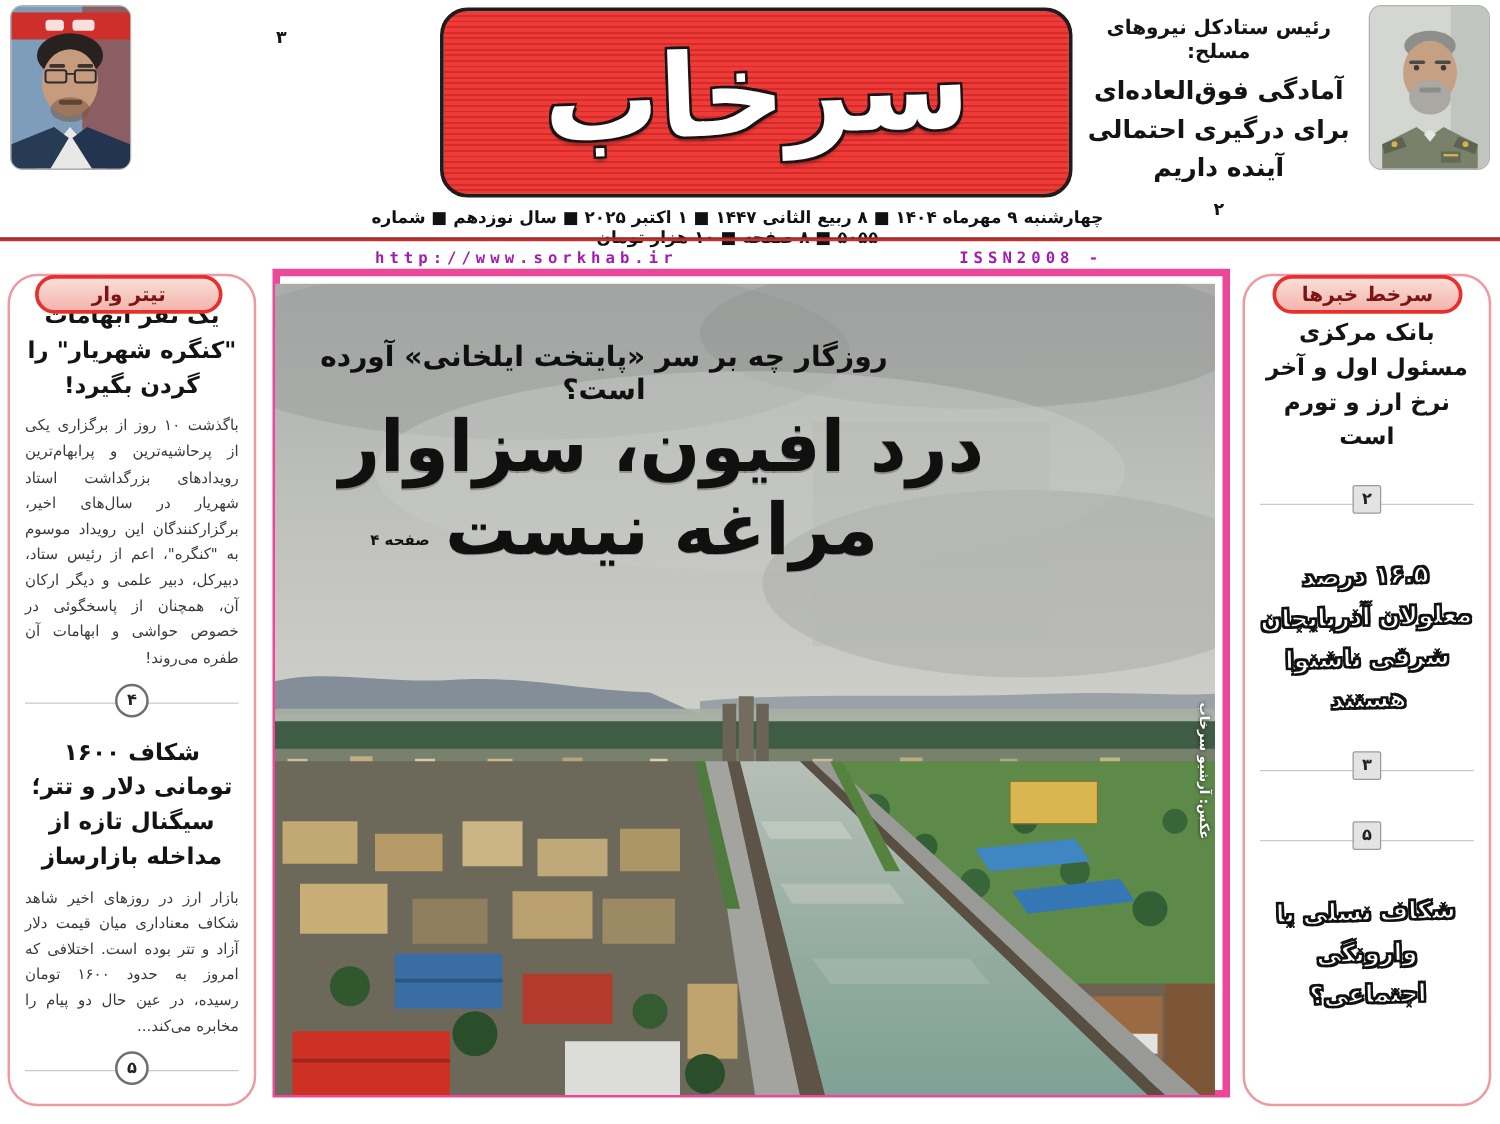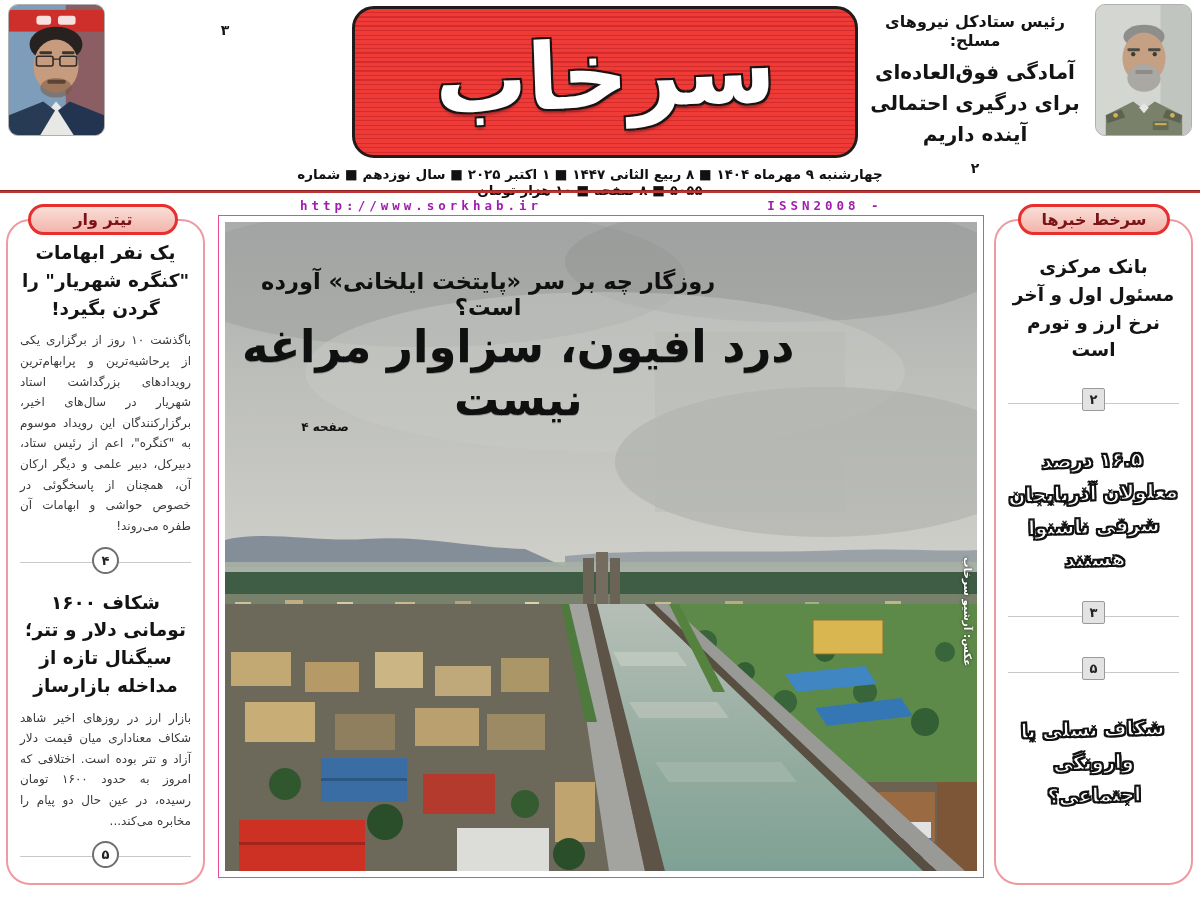--- a/index.html
+++ b/index.html
@@ -29,21 +29,21 @@
   .dateline { position:absolute; left:290px; top:166px; width:600px; text-align:center; font-size:13.5px; font-weight:bold; color:#111; direction:rtl; }
   .red-rule { position:absolute; left:0; top:190px; width:1200px; height:3px; background:#bf3330; border-top:1px solid #8e2522; }
   .latin-line { position:absolute; top:198px; font-size:12.5px; font-weight:bold; color:#a21caf; letter-spacing:4px; direction:ltr; font-family:"DejaVu Sans Mono","DejaVu Sans",sans-serif; }
   .url-text { left:300px; width:240px; text-align:center; }
   .issn-text { left:740px; width:170px; text-align:center; }
 
   
   .col { position:absolute; top:219px; width:199px; height:666px; border:2px solid #ee9aa0; border-radius:24px; background:#fff; padding:18px 12px 10px; overflow:hidden; direction:rtl; }
   .col-left  { left:6px; }
   .col-right { left:994px; }
-  .pill { position:absolute; top:204px; height:31px; border:3px solid #e7302e; border-radius:18px;
+  .pill { position:absolute; top:220px; height:31px; border:3px solid #e7302e; border-radius:18px;
     background:linear-gradient(180deg,#f9ded6 0%,#f3b5ad 100%); color:#7c1416; font-size:16px; font-weight:bold;
     display:flex; align-items:center; justify-content:center; z-index:3; }
   .pill-left { left:28px; width:150px; }
   .pill-right { left:1018px; width:152px; }
 
   .col h3.solid { font-size:18.5px; font-weight:bold; color:#141414; text-align:center; line-height:1.5; }
   .col p.body { font-size:12px; line-height:1.72; text-align:justify; color:#3b3b3b; margin-top:8px; }
   .col h3.outline { font-size:19.5px; font-weight:bold; text-align:center; line-height:1.7; color:#fff;
     -webkit-text-stroke:1.2px #111;
     text-shadow:-1.5px -1.5px 0 #111,1.5px -1.5px 0 #111,-1.5px 1.5px 0 #111,1.5px 1.5px 0 #111;
@@ -54,26 +54,26 @@
   .badge { position:relative; margin:0 auto; display:flex; align-items:center; justify-content:center;
     font-size:13px; font-weight:bold; color:#222; background:#fff; z-index:2; }
   .badge.circle { width:27px; height:27px; border:2px solid #6f6f6f; border-radius:50%; }
   .badge.square { width:23px; height:23px; border:1px solid #9a9a9a; background:#e3e3e3; border-radius:2px; }
 
   .col-right h3 { margin-top:14px; }
   .col-right .divider { margin:24px 0 26px; }
   .col-right h3.outline { margin-top:26px; }
 
   
-  .photo-frame { position:absolute; left:218px; top:215px; width:766px; height:663px; background:#fff; border:1px solid #ec4899; padding:6px; }
+  .photo-frame { position:absolute; left:218px; top:215px; width:766px; height:663px; background:#fff; border:6px solid #ec4899; padding:6px; }
   .photo { position:relative; width:752px; height:649px; overflow:hidden; background:#b9bbb8; }
   .photo svg.scene { position:absolute; inset:0; width:100%; height:100%; }
   .ov { position:absolute; text-align:center; color:#101010; direction:rtl; }
   .ov-kicker { top:46px; left:0; width:70%; font-size:22.5px; font-weight:bold; }
-  .ov-headline { top:98px; left:0; width:78%; font-size:45px; font-weight:bold; letter-spacing:-1px; text-shadow:0 1px 0 rgba(0,0,0,.25); }
+  .ov-headline { top:98px; left:16px; width:78%; font-size:57px; font-weight:bold; letter-spacing:-1px; text-shadow:0 1px 0 rgba(0,0,0,.25); }
   .ov-pref { top:198px; left:40px; width:120px; font-size:12px; font-weight:bold; }
   .ov-credit { top:335px; right:3px; width:16px; color:#fff; font-size:10.5px; font-weight:bold; writing-mode:vertical-rl; text-orientation:mixed;
     text-shadow:0 0 3px rgba(0,0,0,.8); letter-spacing:1px; direction:ltr; }
 </style>
 </head>
 <body>
 
 <div class="page">
 
   <div class="portrait tl-photo">

